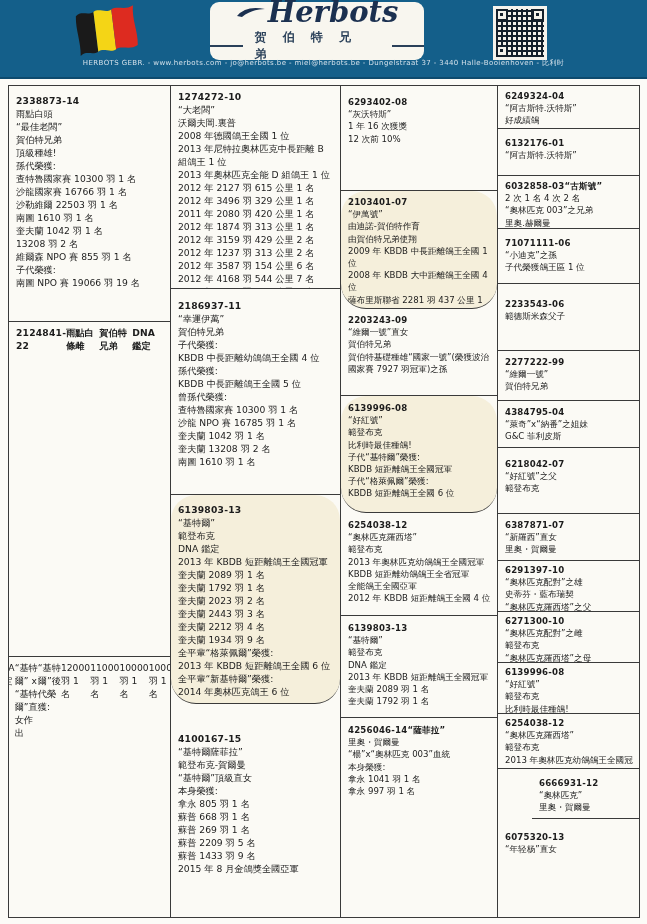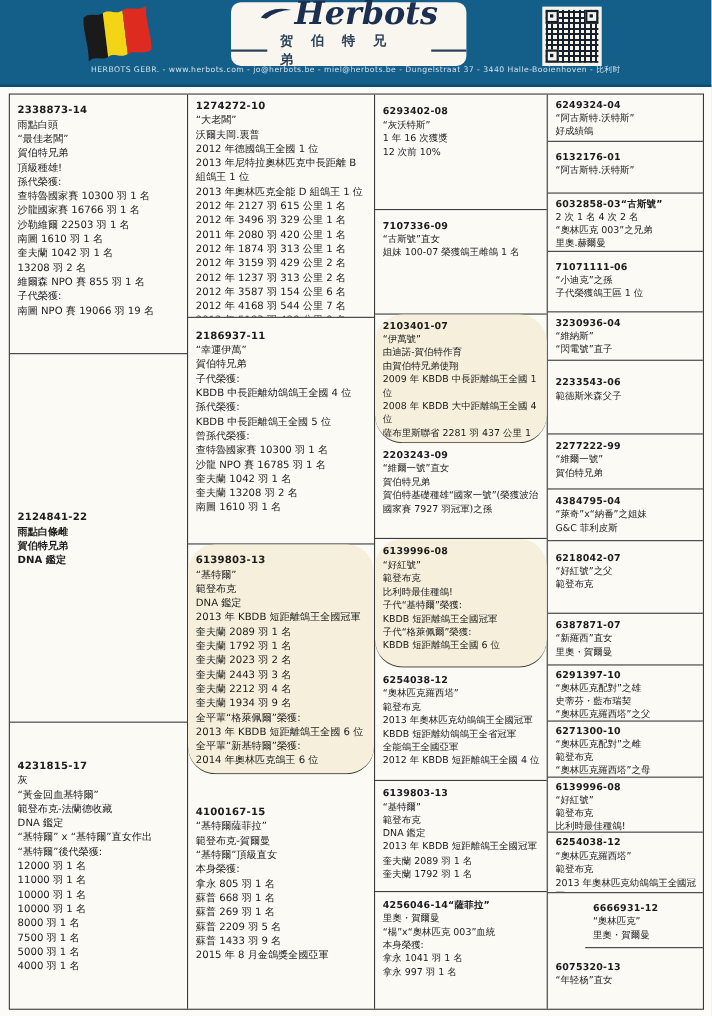--- a/index.html
+++ b/index.html
@@ -33,21 +33,21 @@
   .col{display:flex;flex-direction:column;box-sizing:border-box;border-right:1px solid #3a3a3a;}
   .col:last-child{border-right:none;}
   .col0{width:162px;font-size:9.2px;line-height:13px;}
   .col1{width:170px;font-size:9.2px;line-height:13px;}
   .col2{width:157px;font-size:8.6px;line-height:12.2px;}
   .col3{width:143px;flex:1;font-size:8.6px;line-height:12.2px;}
   .cell{box-sizing:border-box;border-bottom:1px solid #3a3a3a;padding:4px 6px 2px 7px;overflow:hidden;}
   .cell:last-child{border-bottom:none;}
   .cell.bold .line{font-weight:bold;}
   .cell.tint{background:#f5efdb;border-radius:25px;}
-  .cell.vcenter{display:flex;flex-direction:column;justify-content:center;}
+  .cell.vcenter{display:flex;flex-direction:row;justify-content:center;}
   .line{min-height:1em;}
   .line.ring{font-weight:bold;letter-spacing:.2px;}
 </style>
 </head>
 <body>
 
 <div class="page">
 
   <header class="band">
     <div class="flag-wrap">
@@ -126,21 +126,21 @@
           <div class="line">7500 羽 1 名</div>
           <div class="line">5000 羽 1 名</div>
           <div class="line">4000 羽 1 名</div>
         </div>
       </div>
     <div class="col col1">
         <div class="cell" style="height: 203px;">
           <div class="line ring">1274272-10</div>
           <div class="line">“大老闆”</div>
           <div class="line">沃爾夫岡.裏普</div>
-          <div class="line">2012 年德國鴿王全國 1 位</div>
+          <div class="line">2008 年德國鴿王全國 1 位</div>
           <div class="line">2013 年尼特拉奧林匹克中長距離 B 組鴿王 1 位</div>
           <div class="line">2013 年奧林匹克全能 D 組鴿王 1 位</div>
           <div class="line">2012 年 2127 羽 615 公里 1 名</div>
           <div class="line">2012 年 3496 羽 329 公里 1 名</div>
           <div class="line">2011 年 2080 羽 420 公里 1 名</div>
           <div class="line">2012 年 1874 羽 313 公里 1 名</div>
           <div class="line">2012 年 3159 羽 429 公里 2 名</div>
           <div class="line">2012 年 1237 羽 313 公里 2 名</div>
           <div class="line">2012 年 3587 羽 154 公里 6 名</div>
           <div class="line">2012 年 4168 羽 544 公里 7 名</div>
@@ -192,25 +192,20 @@
           <div class="line">2015 年 8 月金鴿獎全國亞軍</div>
         </div>
       </div>
     <div class="col col2">
         <div class="cell" style="height: 105px; padding-top: 10px;">
           <div class="line ring">6293402-08</div>
           <div class="line">“灰沃特斯”</div>
           <div class="line">1 年 16 次獲獎</div>
           <div class="line">12 次前 10%</div>
         </div>
-        <div class="cell" style="height: 95px; padding-top: 9px;">
-          <div class="line ring">7107336-09</div>
-          <div class="line">“古斯號”直女</div>
-          <div class="line">姐妹 100-07 榮獲鴿王雌鴿 1 名</div>
-        </div>
         <div class="cell tint" style="height: 118px; padding-top: 5px;">
           <div class="line ring">2103401-07</div>
           <div class="line">“伊萬號”</div>
           <div class="line">由迪諾-賀伯特作育</div>
           <div class="line">由賀伯特兄弟使翔</div>
           <div class="line">2009 年 KBDB 中長距離鴿王全國 1 位</div>
           <div class="line">2008 年 KBDB 大中距離鴿王全國 4 位</div>
           <div class="line">薩布里斯聯省 2281 羽 437 公里 1 名</div>
         </div>
         <div class="cell" style="height: 87px; padding-top: 5px;">
@@ -270,25 +265,20 @@
           <div class="line ring">6032858-03“古斯號”</div>
           <div class="line">2 次 1 名 4 次 2 名</div>
           <div class="line">“奧林匹克 003”之兄弟</div>
           <div class="line">里奧.赫爾曼</div>
         </div>
         <div class="cell" style="height: 55px; padding-top: 8px;">
           <div class="line ring">71071111-06</div>
           <div class="line">“小迪克”之孫</div>
           <div class="line">子代榮獲鴿王區 1 位</div>
         </div>
-        <div class="cell" style="height: 45px;">
-          <div class="line ring">3230936-04</div>
-          <div class="line">“維納斯”</div>
-          <div class="line">“閃電號”直子</div>
-        </div>
         <div class="cell" style="height: 67px; padding-top: 14px;">
           <div class="line ring">2233543-06</div>
           <div class="line">範德斯米森父子</div>
         </div>
         <div class="cell" style="height: 50px; padding-top: 5px;">
           <div class="line ring">2277222-99</div>
           <div class="line">“維爾一號”</div>
           <div class="line">賀伯特兄弟</div>
         </div>
         <div class="cell" style="height: 47px; padding-top: 5px;">

